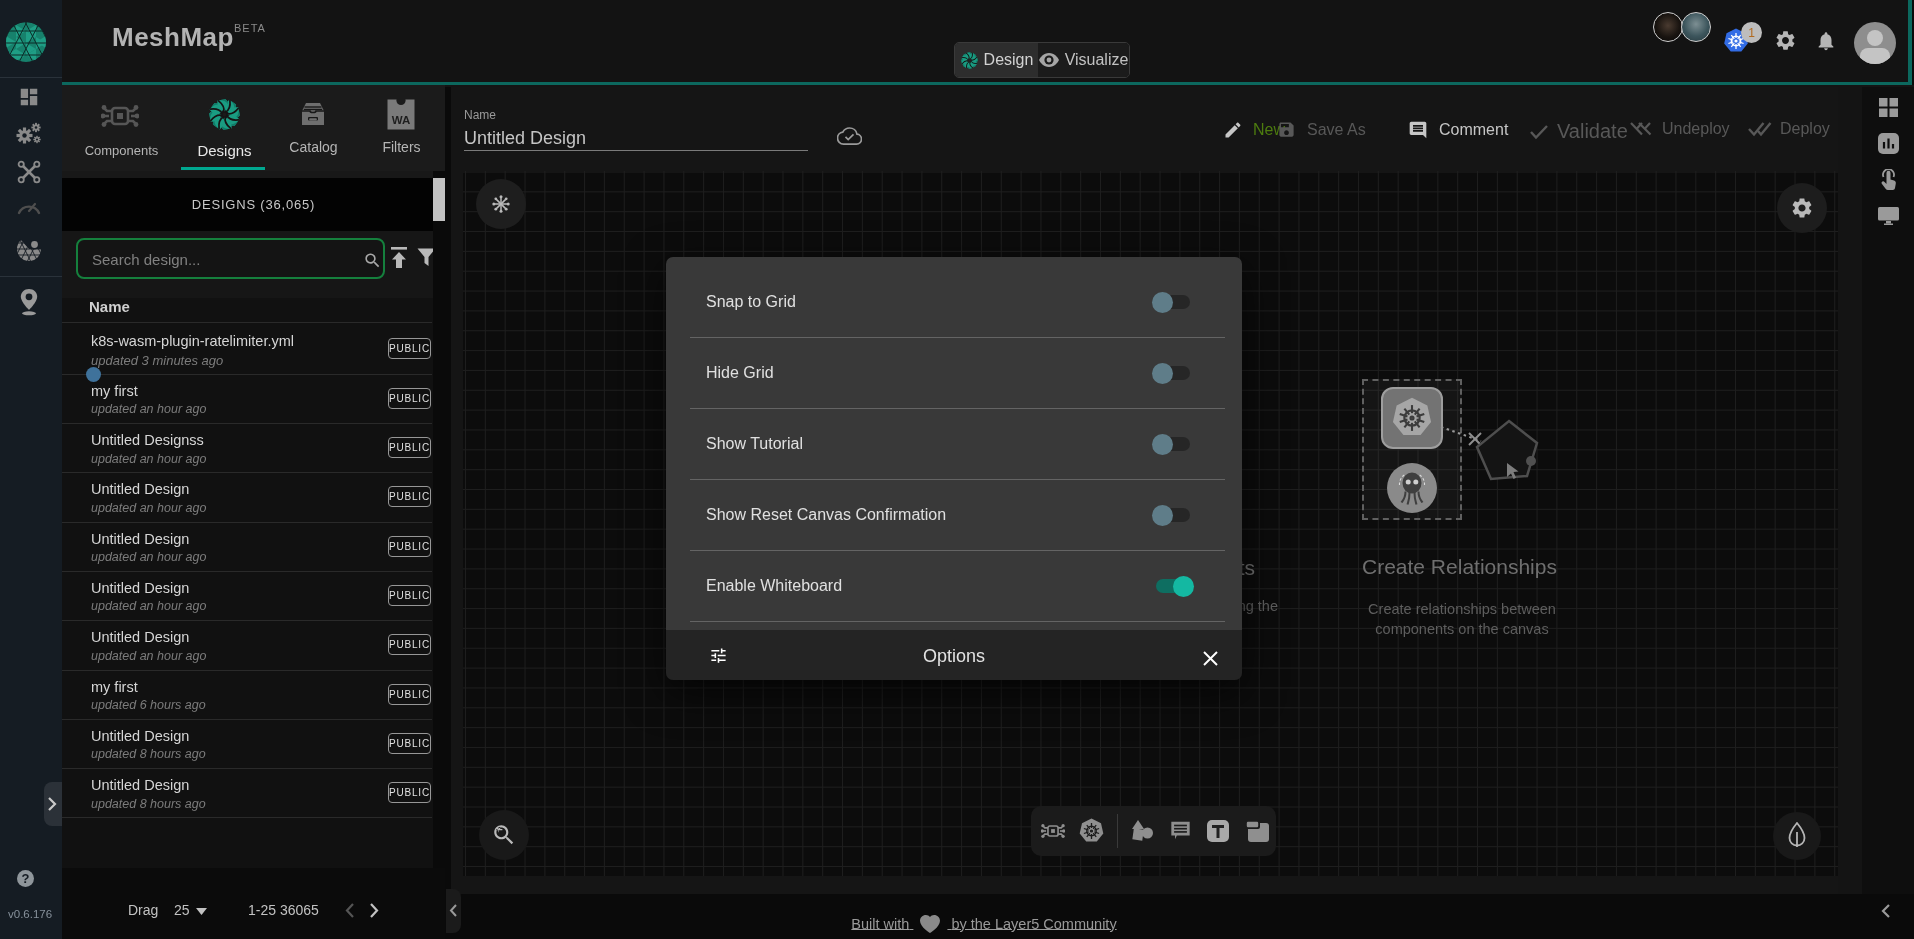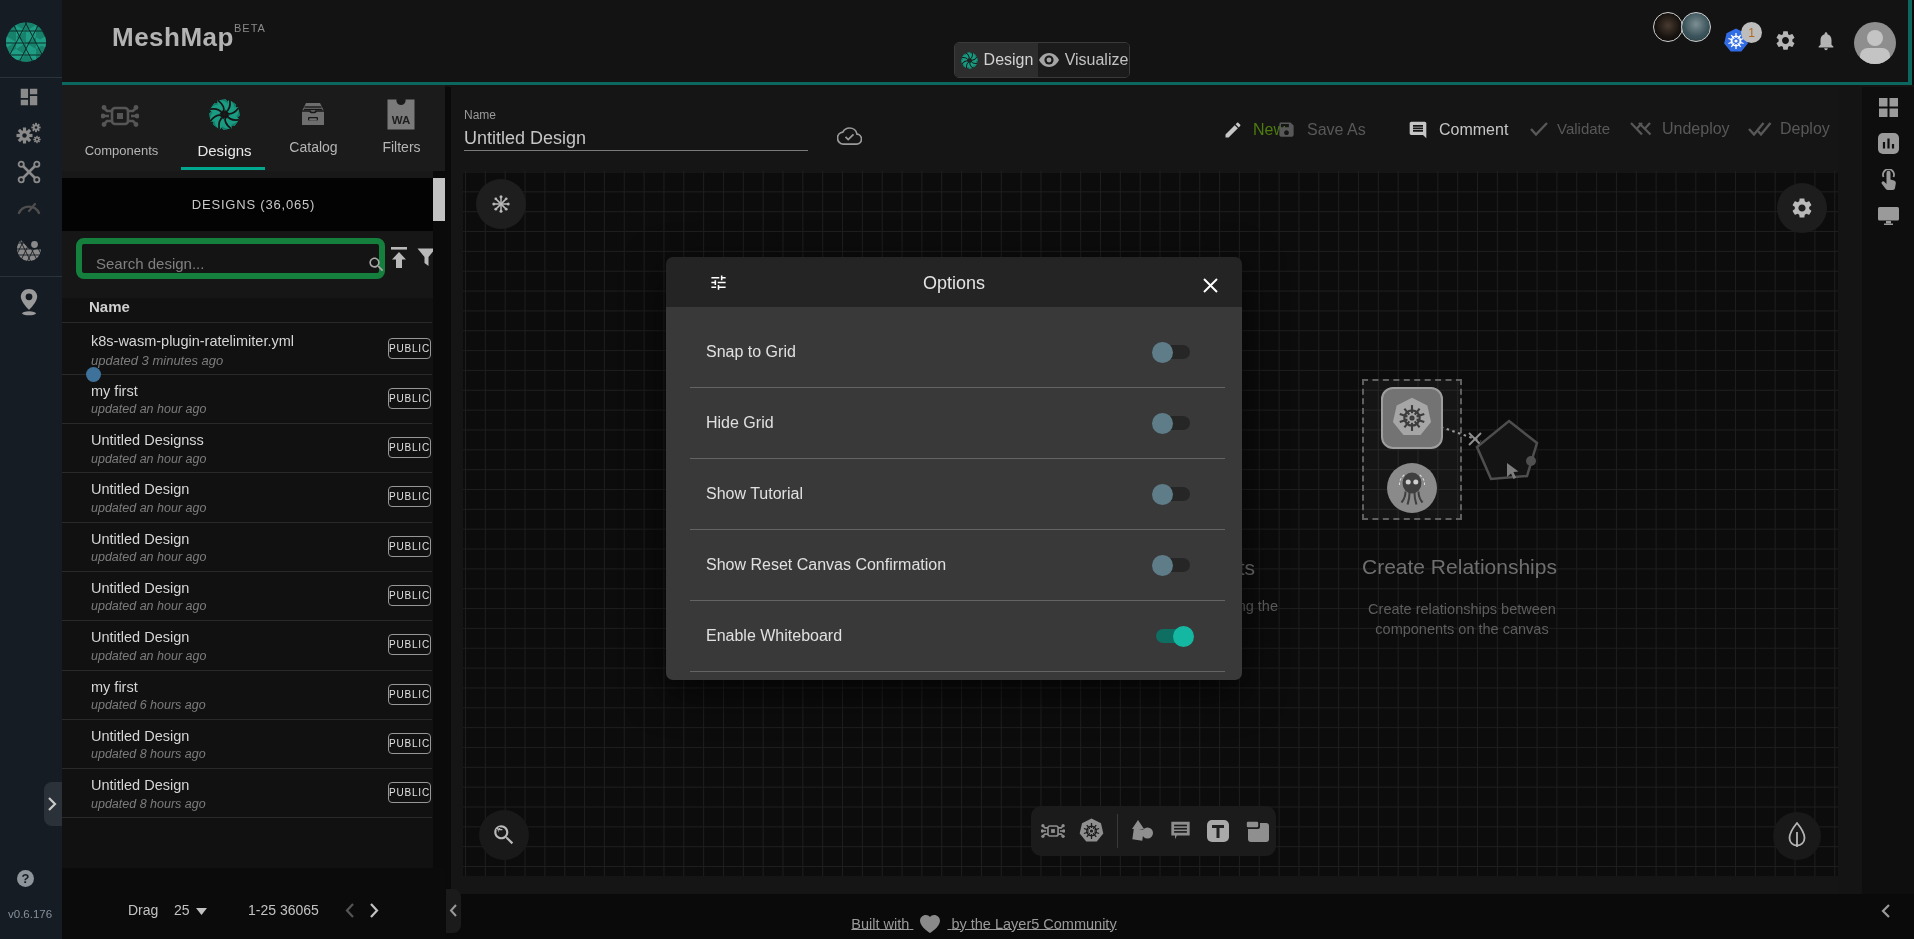--- a/index.html
+++ b/index.html
@@ -180,21 +180,21 @@
         </mask>
       </defs>
       <rect x="0.5" y="0.5" width="27" height="30" fill="#7a7a7a" mask="url(#wam)"></rect>
       <text x="14" y="24.5" font-size="11.5" font-weight="bold" fill="#1e1e1e" text-anchor="middle" font-family="Liberation Sans, sans-serif">WA</text>
     </svg>
   <div class="abs" style="left:297px; top:52px; width:85px; text-align:center; font-size:14px; color:#b5b5b5;">Filters</div>
 
   <div class="abs" style="left:0; top:91px; width:383px; height:53px; background:#030303; display:flex; align-items:center; justify-content:center; font-size:13px; color:#c8c8c8; letter-spacing:0.8px;">DESIGNS (36,065)</div>
 
   <div class="abs" style="left:0; top:144px; width:383px; height:67px; background:#161616;"></div>
-  <div class="abs" style="left:14px; top:151px; width:309px; height:41px; border:6px solid #15803d; border-radius:8px; background:#141414;">
+  <div class="abs" style="left:14px; top:151px; width:309px; height:41px; border:2px solid #15803d; border-radius:8px; background:#141414;">
     <div class="abs" style="left:14px; top:11px; font-size:15px; color:#808080;">Search design...</div>
     <svg class="abs" style="left:285px; top:11px;" width="19" height="19" viewBox="0 0 24 24">
         <path fill="#a8a8a8" d="M15.5 14h-.79l-.28-.27C15.41 12.59 16 11.11 16 9.5 16 5.91 13.09 3 9.5 3S3 5.91 3 9.5 5.91 16 9.5 16c1.61 0 3.09-.59 4.23-1.57l.27.28v.79l5 4.99L20.49 19l-4.99-5zm-6 0C7.01 14 5 11.99 5 9.5S7.01 5 9.5 5 14 7.01 14 9.5 11.99 14 9.5 14z"></path>
       </svg>
   </div>
   <svg class="abs" style="left:327px; top:160px;" width="20" height="22" viewBox="0 0 20 22">
       <g fill="#b9b9b9">
         <rect x="2" y="0" width="16" height="2.6"></rect>
         <path d="M10 5 L17 12.5 H13 V21 H7 V12.5 H3 Z"></path>
       </g>
@@ -280,21 +280,21 @@
 
   <div class="abs" style="left:772px; top:33px; display:flex; align-items:center; gap:10px; color:#4d7c0f; font-size:16px; white-space:nowrap;"><svg width="20" height="20" viewBox="0 0 24 24">
         <path fill="#c6c6c6" d="M3 17.25V21h3.75L17.81 9.94l-3.75-3.75L3 17.25zM20.71 7.04c.39-.39.39-1.02 0-1.41l-2.34-2.34c-.39-.39-1.02-.39-1.41 0l-1.83 1.83 3.75 3.75 1.83-1.83z"></path>
       </svg>New</div>
   <div class="abs" style="left:826px; top:33px; display:flex; align-items:center; gap:11px; color:#585858; font-size:16px; white-space:nowrap;"><svg width="19" height="19" viewBox="0 0 24 24">
         <path fill="#585858" d="M17 3H5c-1.11 0-2 .9-2 2v14c0 1.1.89 2 2 2h14c1.1 0 2-.9 2-2V7l-4-4zm-5 16c-1.66 0-3-1.34-3-3s1.34-3 3-3 3 1.34 3 3-1.34 3-3 3zm3-10H5V5h10v4z"></path>
       </svg>Save As</div>
   <div class="abs" style="left:957px; top:33px; display:flex; align-items:center; gap:11px; color:#c6c6c6; font-size:16px; white-space:nowrap;"><svg width="20" height="20" viewBox="0 0 24 24">
         <path fill="#c6c6c6" d="M21.99 4c0-1.1-.89-2-1.99-2H4c-1.1 0-2 .9-2 2v12c0 1.1.9 2 2 2h14l4 4-.01-18zM18 14H6v-2h12v2zm0-3H6V9h12v2zm0-3H6V6h12v2z"></path>
       </svg>Comment</div>
-  <div class="abs" style="left:1078px; top:33px; display:flex; align-items:center; gap:8px; color:#585858; font-size:15px; white-space:nowrap;"><svg width="20" height="16" viewBox="0 0 20 16">
+  <div class="abs" style="left:1078px; top:33px; display:flex; align-items:center; gap:8px; color:#585858; font-size:20px; white-space:nowrap;"><svg width="20" height="16" viewBox="0 0 20 16">
         <path d="M2 8 L7 13.5 L18 2" fill="none" stroke="#585858" stroke-width="2.4"></path>
       </svg>Validate</div>
   <div class="abs" style="left:1179px; top:33px; display:flex; align-items:center; gap:8px; color:#585858; font-size:16px; white-space:nowrap;"><svg width="24" height="16" viewBox="0 0 24 16">
         <g fill="none" stroke="#585858" stroke-width="2.2">
           <path d="M1 2 L12 13.5"></path>
           <path d="M9 2 L20.5 13.5"></path>
           <path d="M12 2 L6.5 8"></path>
           <path d="M20 2 L14.5 8"></path>
         </g>
       </svg>Undeploy</div>
@@ -474,32 +474,20 @@
 <div class="abs" style="left:445px; top:894px; width:1469px; height:45px; background:#0a0a0a;"></div>
 <div class="abs" style="left:62px; top:914px; width:1844px; text-align:center; font-size:14.5px; color:#9a9a9a;text-decoration:underline;">
   <span style="vertical-align:middle;">Built with</span>
   <svg style="display:inline-block; vertical-align:middle; margin:0 6px;" width="22" height="20" viewBox="0 0 24 22">
       <path fill="#8a8a8a" d="M12 21 C12 21 1 14.5 1 7.5 C1 3.9 3.9 1 7.5 1 C9.4 1 11.1 1.9 12 3.3 C12.9 1.9 14.6 1 16.5 1 C20.1 1 23 3.9 23 7.5 C23 14.5 12 21 12 21 Z"></path>
     </svg>
   <span style="vertical-align:middle;">by the Layer5 Community</span>
 </div>
 
 <div class="abs" style="left:666px; top:257px; width:576px; height:423px; border-radius:7px; overflow:hidden; box-shadow:0 12px 40px rgba(0,0,0,0.65); z-index:50;">
-  <div style="height:50px; background:#242424; position:relative;">
-    <svg class="abs" style="left:43px; top:16px;" width="19" height="19" viewBox="0 0 24 24">
-        <path fill="#ffffff" d="M3 17v2h6v-2H3zM3 5v2h10V5H3zm10 16v-2h8v-2h-8v-2h-2v6h2zM7 9v2H3v2h4v2h2V9H7zm14 4v-2H11v2h10zm-6-4h2V7h4V5h-4V3h-2v6z"></path>
-      </svg>
-    <div class="abs" style="left:0; top:16px; width:100%; text-align:center; font-size:18px; color:#e3e3e3;">Options</div>
-    <svg class="abs" style="left:537px; top:21px;" width="15" height="15" viewBox="0 0 15 15">
-        <g stroke="#ffffff" stroke-width="2">
-          <line x1="1" y1="1" x2="14" y2="14"></line>
-          <line x1="14" y1="1" x2="1" y2="14"></line>
-        </g>
-      </svg>
-  </div>
   <div style="height:373px; background:#393939; position:relative;" id="modalbody">
       <div class="abs" style="left:40px; top:36px; font-size:16px; color:#e0e0e0;">Snap to Grid</div>
       <div class="abs" style="left:490px; top:38px; width:34px; height:14px; border-radius:7px; background:#262626;"></div>
       <div class="abs" style="left:486px; top:34.5px; width:21px; height:21px; border-radius:50%; background:#5f7d89;"></div>
       <div class="abs" style="left:24px; top:80px; width:535px; height:1px; background:rgba(255,255,255,0.22);"></div>
       <div class="abs" style="left:40px; top:107px; font-size:16px; color:#e0e0e0;">Hide Grid</div>
       <div class="abs" style="left:490px; top:109px; width:34px; height:14px; border-radius:7px; background:#262626;"></div>
       <div class="abs" style="left:486px; top:105.5px; width:21px; height:21px; border-radius:50%; background:#5f7d89;"></div>
       <div class="abs" style="left:24px; top:151px; width:535px; height:1px; background:rgba(255,255,255,0.22);"></div>
       <div class="abs" style="left:40px; top:178px; font-size:16px; color:#e0e0e0;">Show Tutorial</div>
@@ -508,20 +496,32 @@
       <div class="abs" style="left:24px; top:222px; width:535px; height:1px; background:rgba(255,255,255,0.22);"></div>
       <div class="abs" style="left:40px; top:249px; font-size:16px; color:#e0e0e0;">Show Reset Canvas Confirmation</div>
       <div class="abs" style="left:490px; top:251px; width:34px; height:14px; border-radius:7px; background:#262626;"></div>
       <div class="abs" style="left:486px; top:247.5px; width:21px; height:21px; border-radius:50%; background:#5f7d89;"></div>
       <div class="abs" style="left:24px; top:293px; width:535px; height:1px; background:rgba(255,255,255,0.22);"></div>
       <div class="abs" style="left:40px; top:320px; font-size:16px; color:#e0e0e0;">Enable Whiteboard</div>
       <div class="abs" style="left:490px; top:322px; width:34px; height:14px; border-radius:7px; background:#0e6e61;"></div>
       <div class="abs" style="left:507px; top:318.5px; width:21px; height:21px; border-radius:50%; background:#14b8a2;"></div>
       <div class="abs" style="left:24px; top:364px; width:535px; height:1px; background:rgba(255,255,255,0.22);"></div>
     </div>
+  <div style="height:50px; background:#242424; position:relative;">
+    <svg class="abs" style="left:43px; top:16px;" width="19" height="19" viewBox="0 0 24 24">
+        <path fill="#ffffff" d="M3 17v2h6v-2H3zM3 5v2h10V5H3zm10 16v-2h8v-2h-8v-2h-2v6h2zM7 9v2H3v2h4v2h2V9H7zm14 4v-2H11v2h10zm-6-4h2V7h4V5h-4V3h-2v6z"></path>
+      </svg>
+    <div class="abs" style="left:0; top:16px; width:100%; text-align:center; font-size:18px; color:#e3e3e3;">Options</div>
+    <svg class="abs" style="left:537px; top:21px;" width="15" height="15" viewBox="0 0 15 15">
+        <g stroke="#ffffff" stroke-width="2">
+          <line x1="1" y1="1" x2="14" y2="14"></line>
+          <line x1="14" y1="1" x2="1" y2="14"></line>
+        </g>
+      </svg>
+  </div>
 </div>
 
 <svg width="0" height="0" style="position:absolute;">
   <defs>
     <g id="cog">
       <circle cx="0" cy="0" r="5.2"></circle>
       <g>
         <rect x="-1.6" y="-8" width="3.2" height="4"></rect>
         <rect x="-1.6" y="4" width="3.2" height="4"></rect>
         <rect x="-8" y="-1.6" width="4" height="3.2"></rect>

